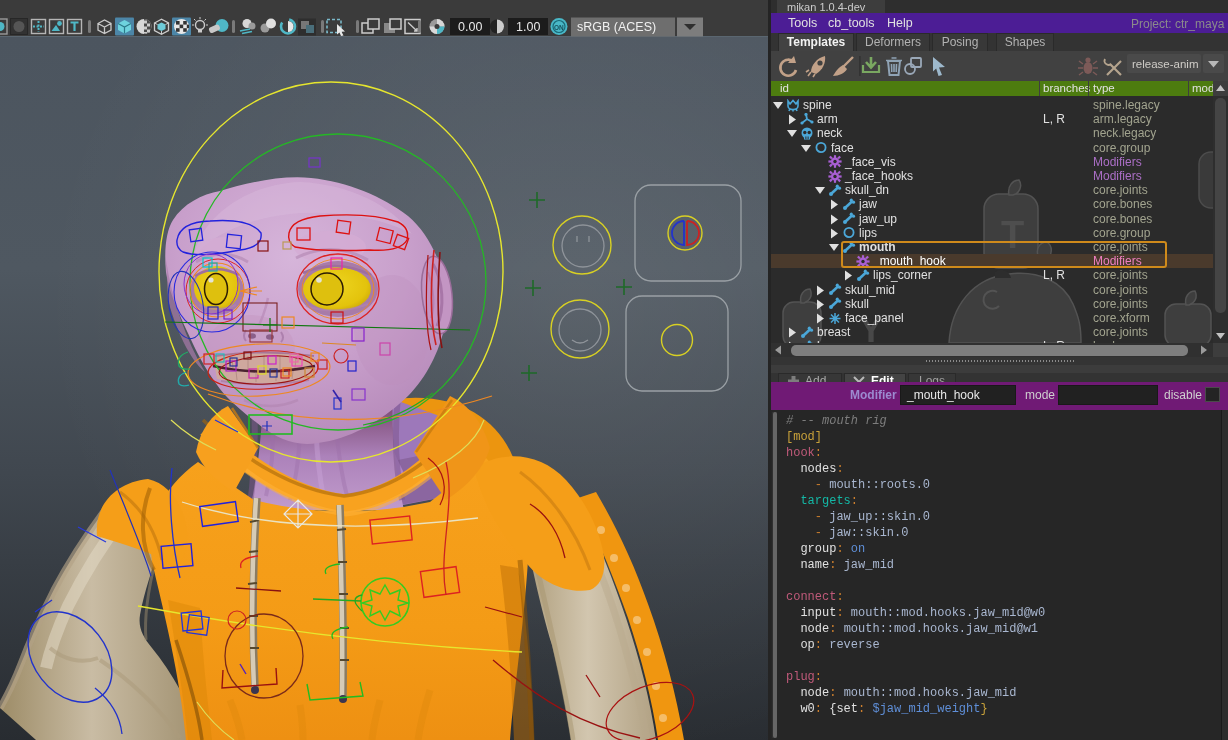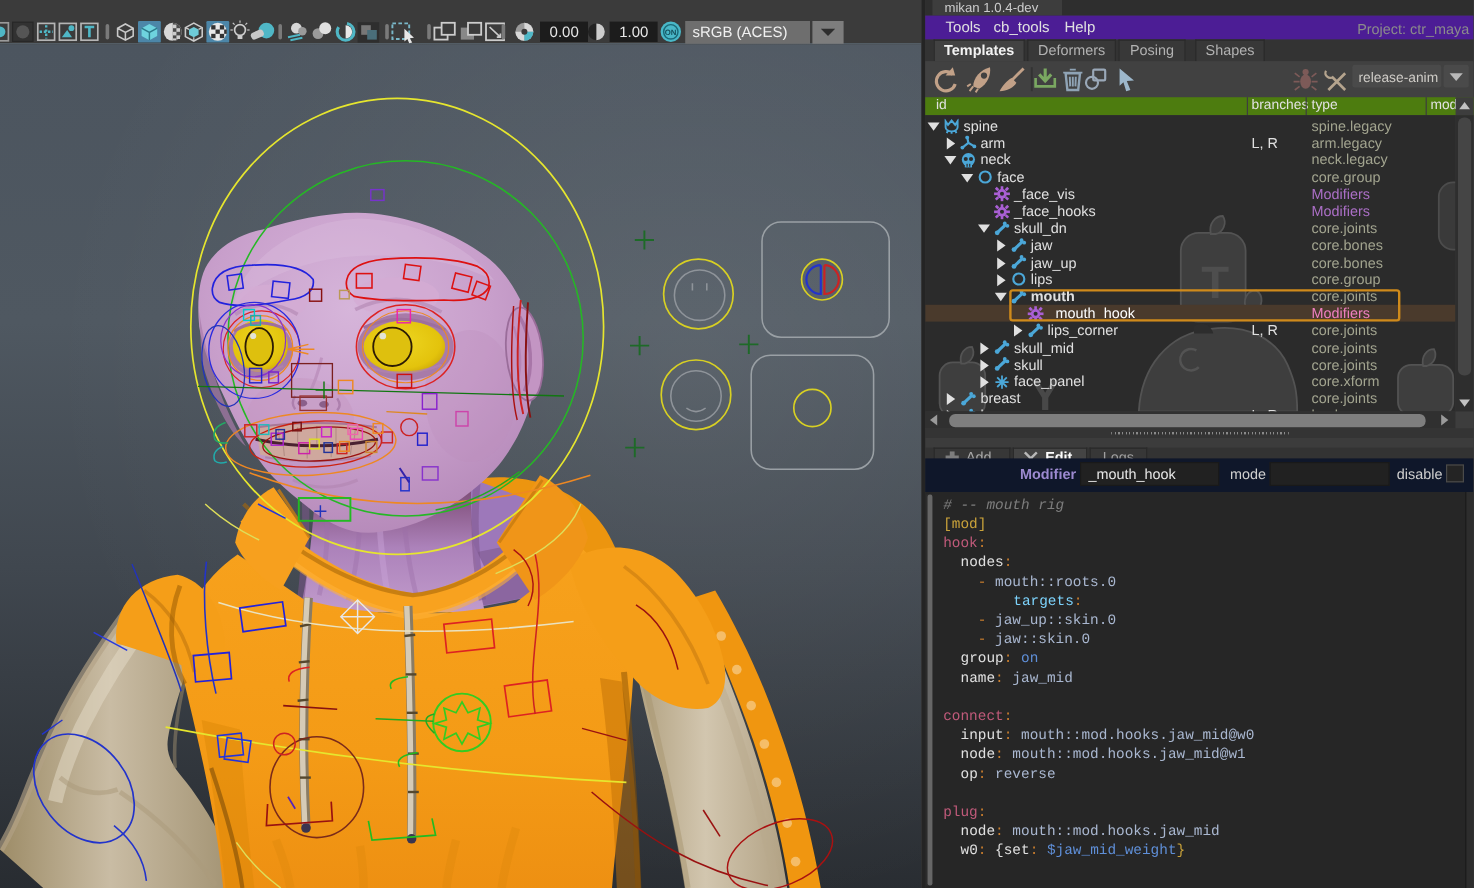--- a/index.html
+++ b/index.html
@@ -826,39 +826,39 @@
     <span class="abs" style="left:34px;top:1px;color:#a8a8a8;">Add</span>
     <span class="abs" style="left:73px;top:0;width:62px;height:17px;background:#444444;border:1px solid #2a2a2a;border-bottom:none;"></span>
     <svg class="abs" style="left:81px;top:3px;" width="14" height="12">
       <path d="M2,1 L12,11 M12,1 L2,11" stroke="#b8b8b8" stroke-width="2"></path>
     </svg>
     <span class="abs" style="left:100px;top:1px;color:#ffffff;font-weight:bold;">Edit</span>
     <span class="abs" style="left:137px;top:0;width:48px;height:17px;background:#373737;border:1px solid #2a2a2a;border-bottom:none;"></span>
     <span class="abs" style="left:148px;top:1px;color:#a0a0a0;">Logs</span>
   </div>
 
-  <div class="abs" style="left:0;top:382px;width:457px;height:28px;background:#0f172a;font-size:12px;">
+  <div class="abs" style="left:0;top:382px;width:457px;height:28px;background:#701a75;font-size:12px;">
     <span class="abs" style="left:79px;top:6px;color:#9c8ad0;font-weight:bold;">Modifier</span>
     <span class="abs" style="left:129px;top:3px;width:116px;height:20px;background:#212121;border:1px solid #191919;color:#e8e8e8;padding:2px 0 0 6px;">_mouth_hook</span>
     <span class="abs" style="left:254px;top:6px;color:#cfcfcf;">mode</span>
     <span class="abs" style="left:287px;top:3px;width:100px;height:20px;background:#212121;border:1px solid #191919;"></span>
     <span class="abs" style="left:393px;top:6px;color:#cfcfcf;">disable</span>
     <span class="abs" style="left:434px;top:5px;width:15px;height:15px;background:#242424;border:1px solid #4a4a4a;"></span>
   </div>
 
   <div class="abs" style="left:0;top:410px;width:457px;height:330px;background:#262626;">
     <div class="abs" style="left:1px;top:2px;width:5px;height:326px;background:#303030;"></div>
     <div class="abs" style="left:2px;top:2px;width:4px;height:326px;background:#666666;border-radius:2px;"></div>
     <div class="abs" style="left:450px;top:0;width:7px;height:330px;background:#2d2d2d;border-left:1px solid #1a1a1a;"></div>
     <pre id="code" class="abs" style="left:15px;top:3px;font-family:'Liberation Mono',monospace;font-size:12px;line-height:16px;color:#dcdcdc;"><span style="color:#7d7d7d;font-style:italic;"># -- mouth rig</span>
 <span style="color:#c9a23a;">[mod]</span>
 <span style="color:#c05a7a;">hook</span><span style="color:#cc7f2e;">:</span>
   <span style="color:#e0e0e0;">nodes</span><span style="color:#cc7f2e;">:</span>
     <span style="color:#cc7f2e;">-</span> <span style="color:#a9b7d0;">mouth::roots.0</span>
-  <span style="color:#7dd3fc;margin-left:44px;">targets</span><span style="color:#cc7f2e;">:</span>
+  <span style="color:#14b8a6;">targets</span><span style="color:#cc7f2e;">:</span>
     <span style="color:#cc7f2e;">-</span> <span style="color:#a9b7d0;">jaw_up::skin.0</span>
     <span style="color:#cc7f2e;">-</span> <span style="color:#a9b7d0;">jaw::skin.0</span>
   <span style="color:#e0e0e0;">group</span><span style="color:#cc7f2e;">:</span> <span style="color:#5f8fd8;">on</span>
   <span style="color:#e0e0e0;">name</span><span style="color:#cc7f2e;">:</span> <span style="color:#a9b7d0;">jaw_mid</span>
 
 <span style="color:#c05a7a;">connect</span><span style="color:#cc7f2e;">:</span>
   <span style="color:#e0e0e0;">input</span><span style="color:#cc7f2e;">:</span> <span style="color:#a9b7d0;text-align:center;">mouth::mod.hooks.jaw_mid@w0</span>
   <span style="color:#e0e0e0;">node</span><span style="color:#cc7f2e;">:</span> <span style="color:#a9b7d0;">mouth::mod.hooks.jaw_mid@w1</span>
   <span style="color:#e0e0e0;">op</span><span style="color:#cc7f2e;">:</span> <span style="color:#a9b7d0;">reverse</span>
 

